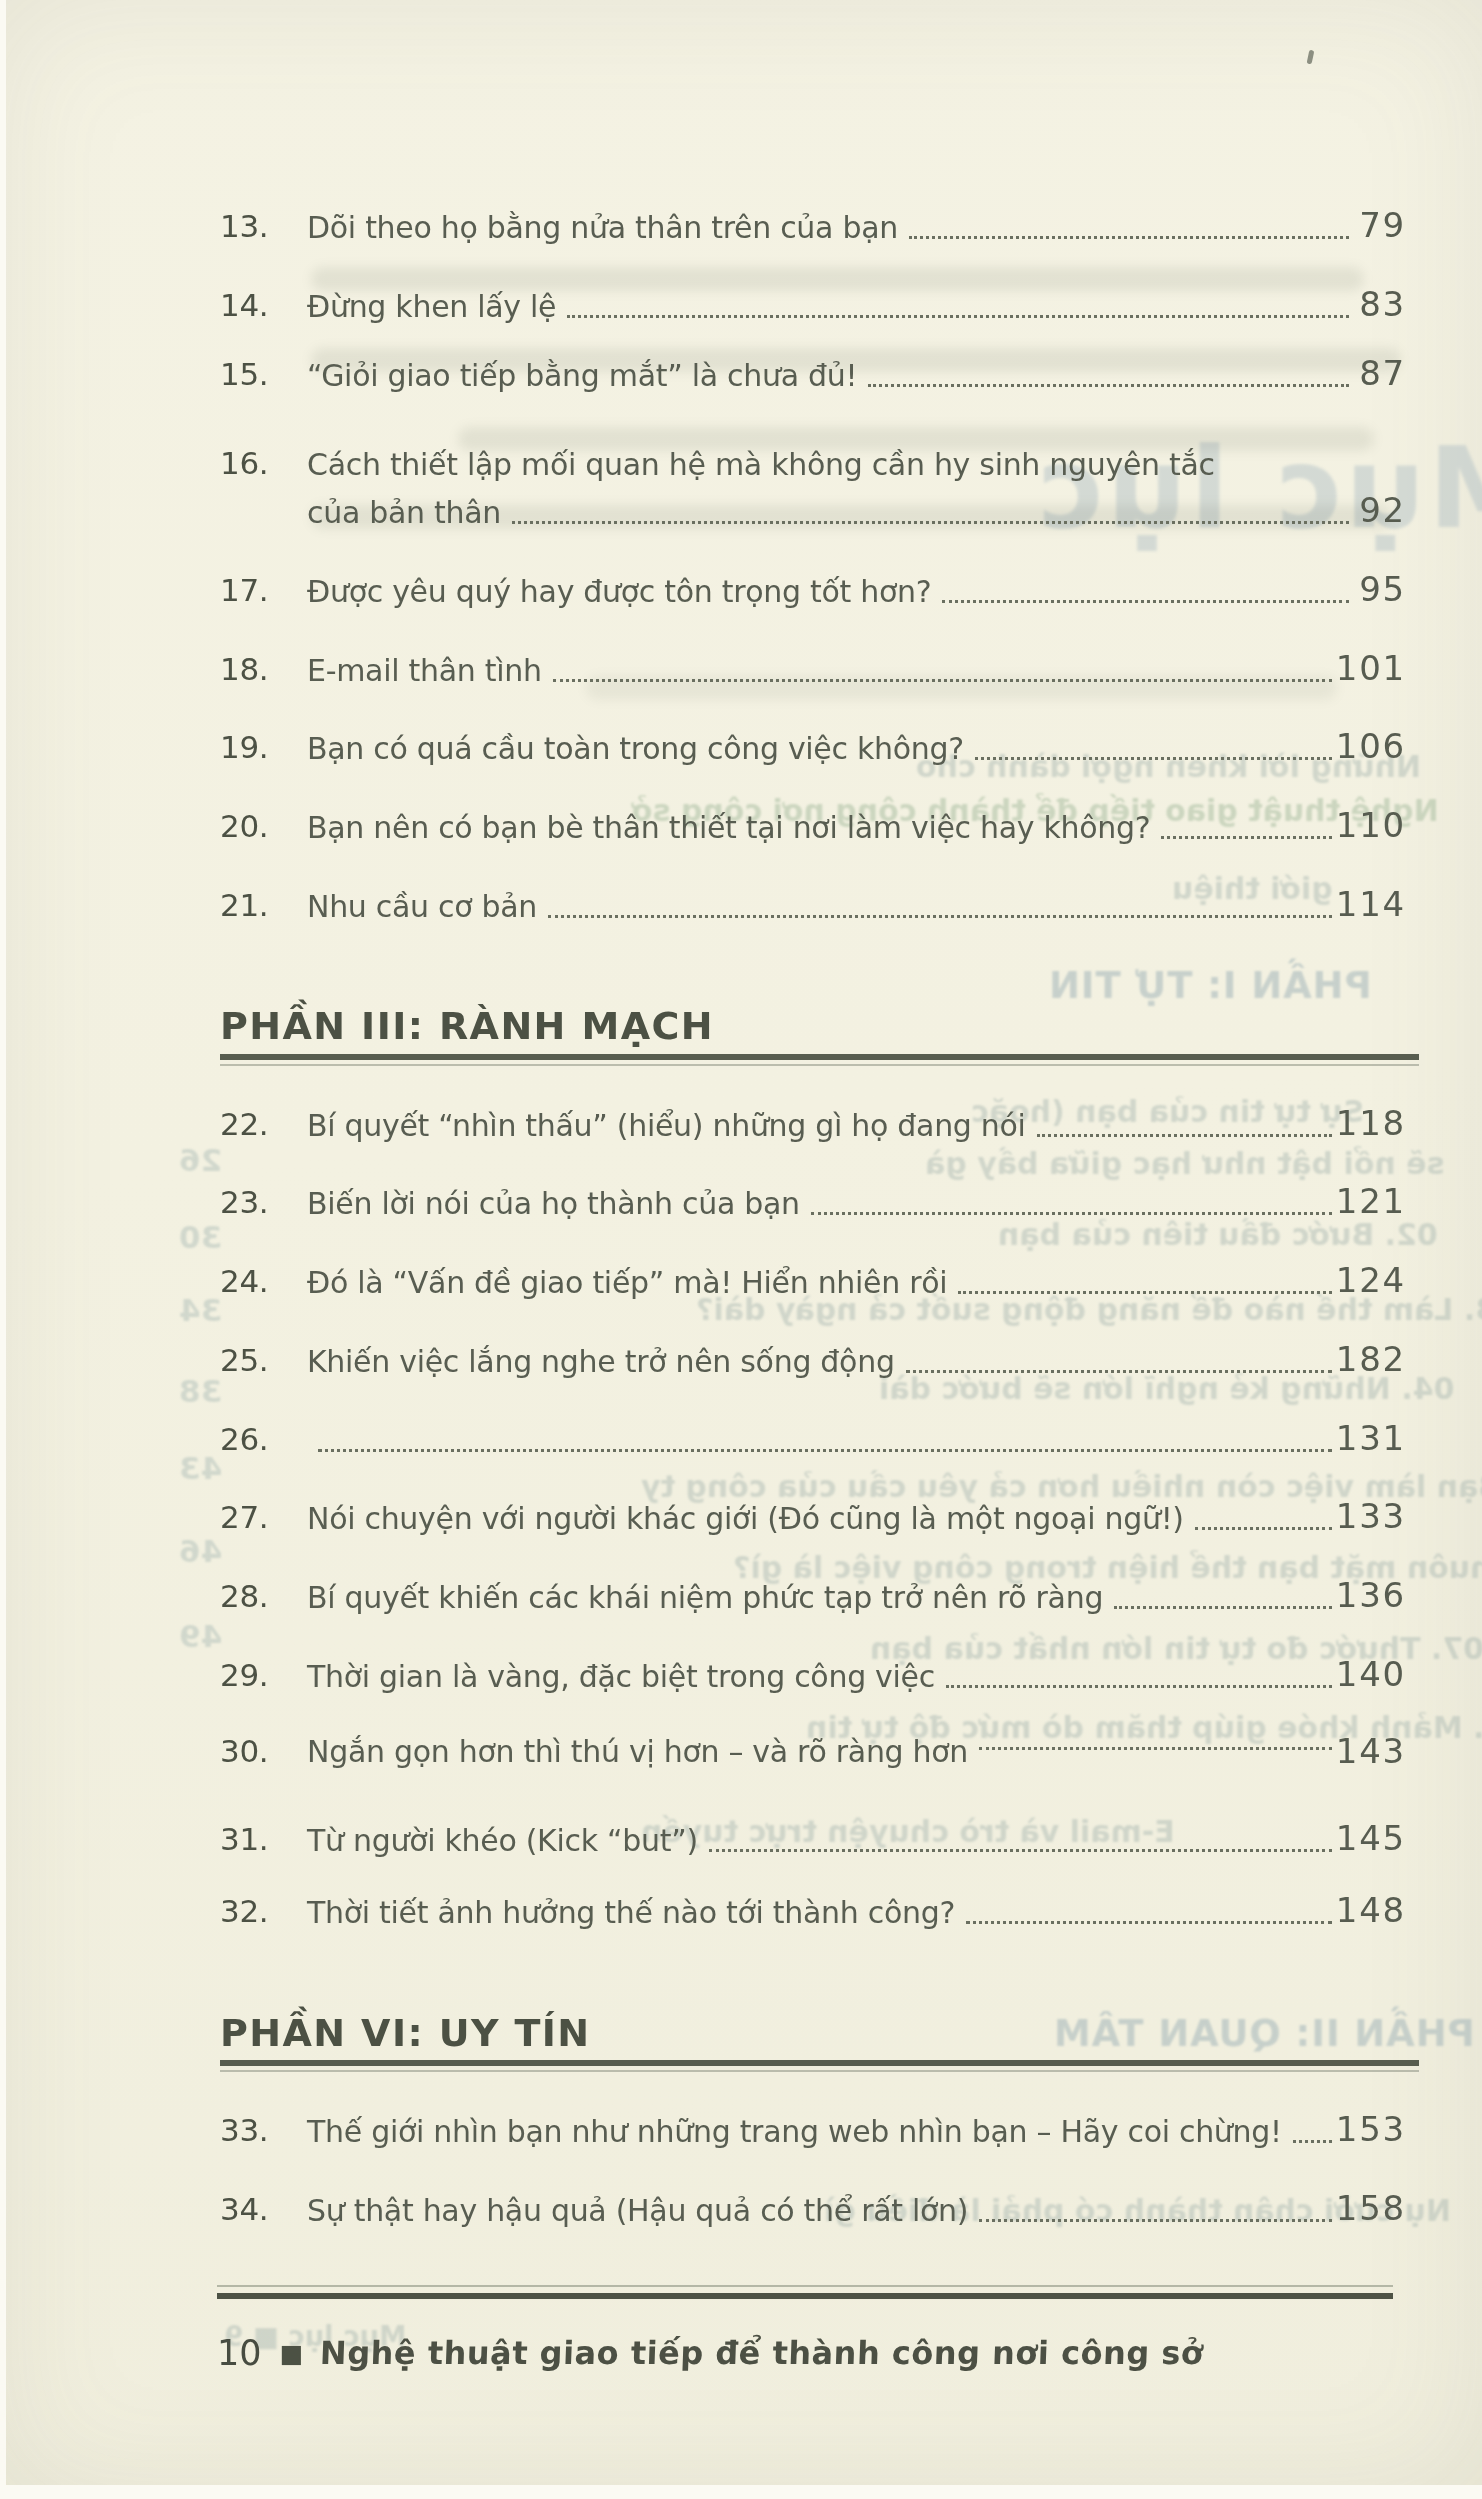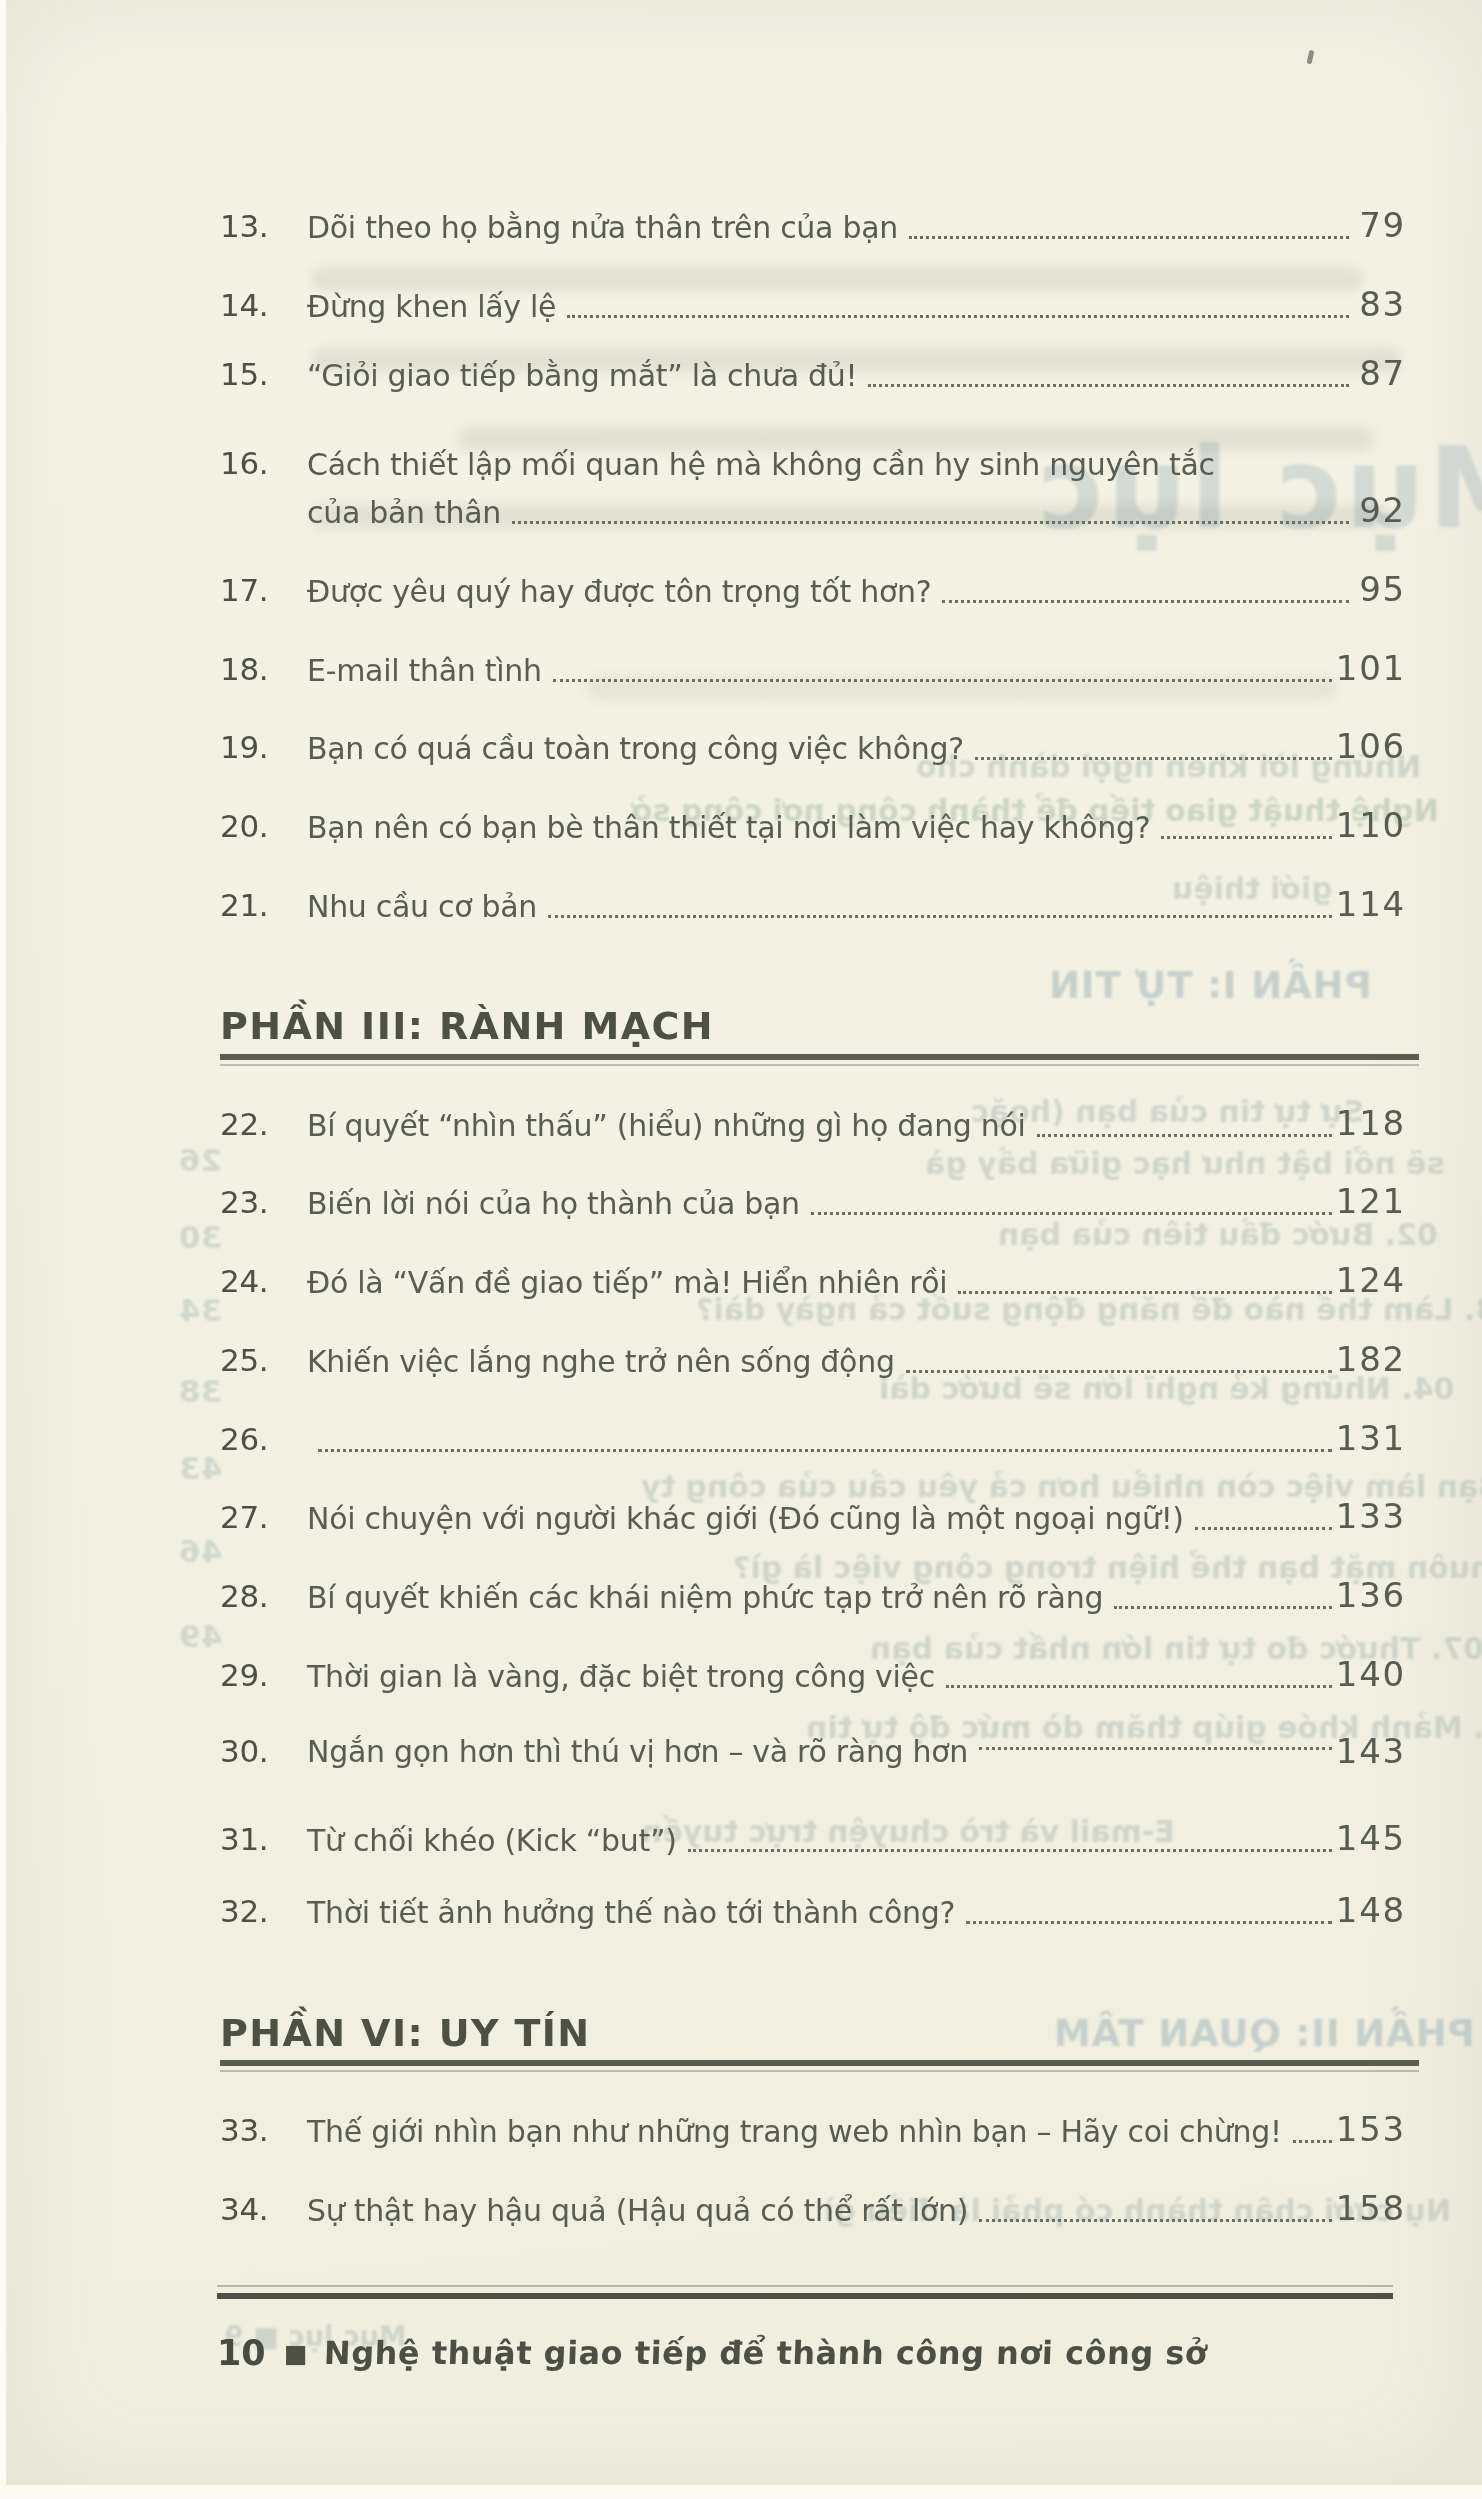--- a/index.html
+++ b/index.html
@@ -34,21 +34,21 @@
   .section-rule{position:absolute;left:220px;right:63px;height:6.4px;background:#585d4f;}
   .section-rule::after{content:"";position:absolute;left:0;right:0;top:10px;height:1.8px;background:#8d9183;opacity:.55;}
 
   
   .footer-rule{position:absolute;left:217px;right:89px;top:2293px;height:5.5px;background:#4d5245;}
   .footer-rule::before{content:"";position:absolute;left:0;right:0;top:-8.2px;height:1.8px;background:#9aa08f;opacity:.7;}
   .footer{
     position:absolute;left:217px;top:2333px;height:40px;
     display:flex;align-items:center;white-space:nowrap;
   }
-  .footer-pg{font-size:35px;font-weight:700;color:#474c41;}
+  .footer-pg{font-size:35px;font-weight:400;color:#474c41;}
   .footer-sq{font-size:25px;color:#4c5144;margin:0 16.5px 0 18.3px;line-height:1;}
   .footer-title{font-size:32px;font-weight:700;letter-spacing:0.5px;color:#4c5044;transform:skewX(-2deg);}
 
   
   .bleed{
     position:absolute;white-space:nowrap;display:inline-block;
     transform:scaleX(-1);
     font-weight:600;color:#a7b6b0;opacity:.45;filter:blur(1.2px);
   }
   .bleed.bold{font-weight:700;color:#9db1b7;opacity:.5;letter-spacing:0.9px;}
@@ -217,21 +217,21 @@
         <span class="toc-page">140</span>
       </div>
       <div class="toc-row" style="top: 1731px; align-items: center;">
         <span class="toc-num">30.</span>
         <span class="toc-title">Ngắn gọn hơn thì thú vị hơn – và rõ ràng hơn</span>
         <span class="toc-leader"></span>
         <span class="toc-page">143</span>
       </div>
       <div class="toc-row" style="top: 1809px; margin-top: 7px;">
         <span class="toc-num">31.</span>
-        <span class="toc-title">Từ chối khéo (Kick “but”)</span>
+        <span class="toc-title">Từ người khéo (Kick “but”)</span>
         <span class="toc-leader"></span>
         <span class="toc-page">145</span>
       </div>
       <div class="toc-row" style="top: 1888px;">
         <span class="toc-num">32.</span>
         <span class="toc-title">Thời tiết ảnh hưởng thế nào tới thành công?</span>
         <span class="toc-leader"></span>
         <span class="toc-page">148</span>
       </div>
       <div class="section-header" style="top: 2011px;">PHẦN VI: UY TÍN</div>

